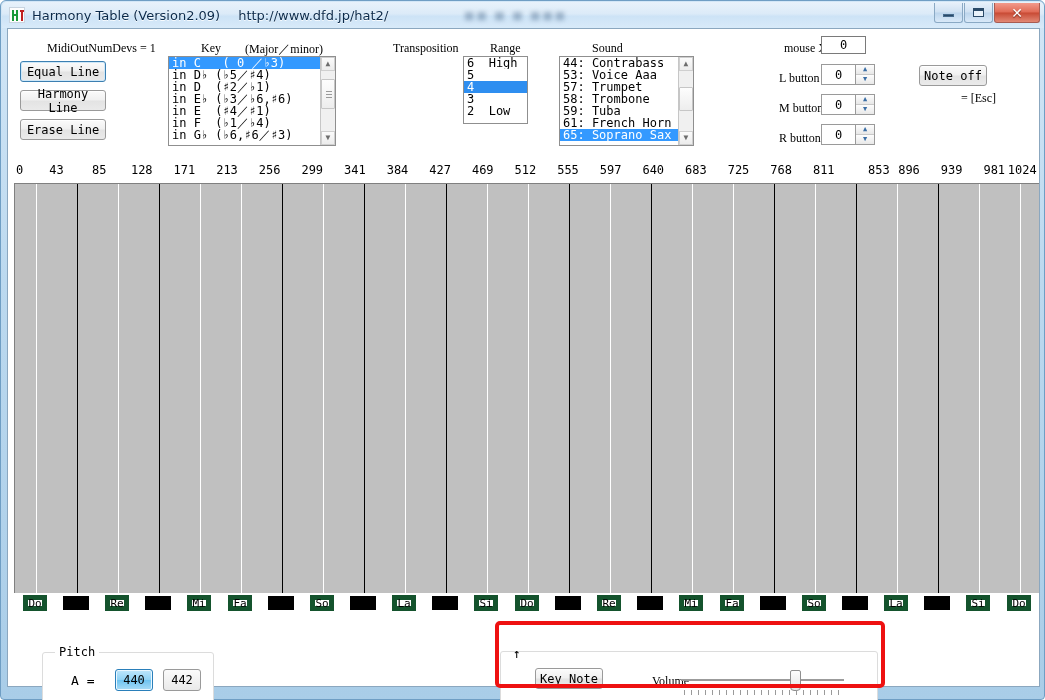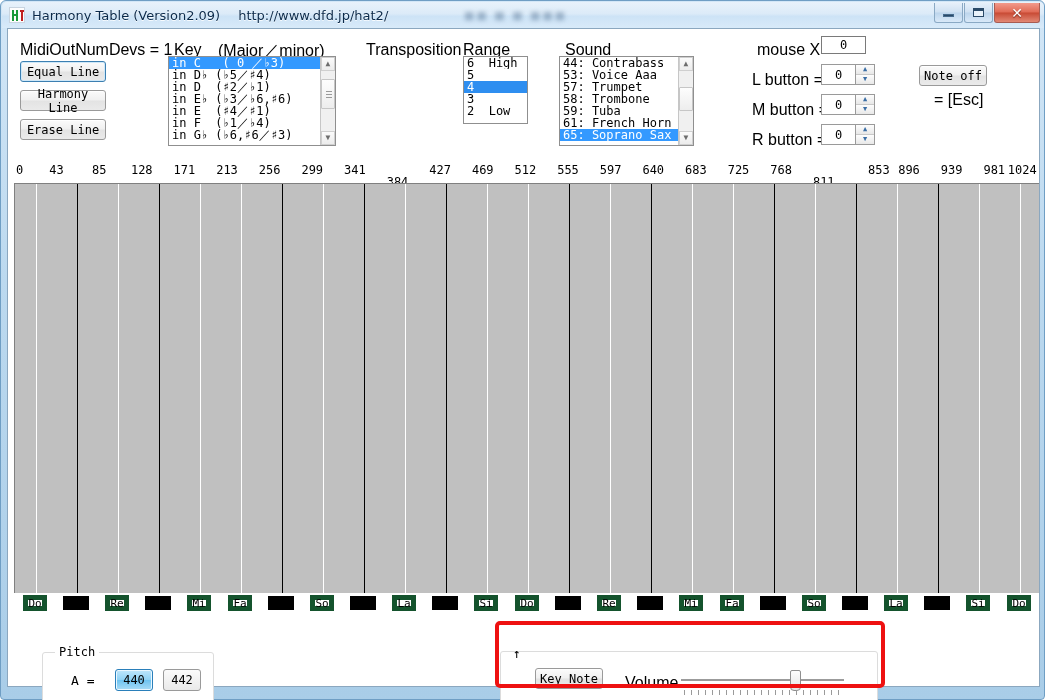--- a/index.html
+++ b/index.html
@@ -122,24 +122,25 @@
 
   
   #controls {
     position: absolute; left: 0; top: 0;
     width: 1031px; height: 128px;
     background: #ffffff;
   }
 
   .lbl {
     position: absolute;
-    font-family: Liberation Sans, sans-serif;
-    font-size: 16px;
+    font-family: Liberation Serif, serif;
+    font-size: 12px;
     color: #000;
     white-space: nowrap;
+    margin-left: 27px;
   }
 
   
   .btn3d {
     position: absolute;
     font-family: "DejaVu Sans Mono", monospace;
     font-size: 12px;
     color: #000;
     background: linear-gradient(to bottom, #fbfbfb 0%, #f0f0f0 48%, #e3e3e3 52%, #eaeaea 100%);
     border: 1px solid #9a9a9a;
@@ -505,31 +506,31 @@
     <div id="ruler">
         <div class="tick" style="left: 8px; top: 6px;">0</div>
         <div class="tick" style="left: 41.325px; top: 6px;">43</div>
         <div class="tick" style="left: 83.95px; top: 6px;">85</div>
         <div class="tick" style="left: 122.925px; top: 6px;">128</div>
         <div class="tick" style="left: 165.55px; top: 6px;">171</div>
         <div class="tick" style="left: 208.175px; top: 6px;">213</div>
         <div class="tick" style="left: 250.8px; top: 6px;">256</div>
         <div class="tick" style="left: 293.425px; top: 6px;">299</div>
         <div class="tick" style="left: 336.05px; top: 6px;">341</div>
-        <div class="tick" style="left: 378.675px; top: 6px; margin-top: 12px;">384</div>
+        <div class="tick" style="left: 378.675px; top: 6px;">384</div>
         <div class="tick" style="left: 421.3px; top: 6px;">427</div>
         <div class="tick" style="left: 463.925px; top: 6px;">469</div>
         <div class="tick" style="left: 506.55px; top: 6px;">512</div>
         <div class="tick" style="left: 549.175px; top: 6px;">555</div>
         <div class="tick" style="left: 591.8px; top: 6px;">597</div>
         <div class="tick" style="left: 634.425px; top: 6px;">640</div>
         <div class="tick" style="left: 677.05px; top: 6px;">683</div>
         <div class="tick" style="left: 719.675px; top: 6px;">725</div>
         <div class="tick" style="left: 762.3px; top: 6px;">768</div>
-        <div class="tick" style="left: 804.925px; top: 18px;">811</div>
+        <div class="tick" style="left: 804.925px; top: 6px;">811</div>
         <div class="tick" style="left: 860px; top: 6px;">853</div>
         <div class="tick" style="left: 890.175px; top: 6px;">896</div>
         <div class="tick" style="left: 932.8px; top: 6px;">939</div>
         <div class="tick" style="left: 975.425px; top: 6px;">981</div>
         <div class="tick" style="left: 999.8px; top: 6px; text-align: center;">1024</div>
       </div>
 
     <div id="canvas-wrap">
         <div class="vline white" style="left: 21px;"></div>
         <div class="vline black" style="left: 62px;"></div>

